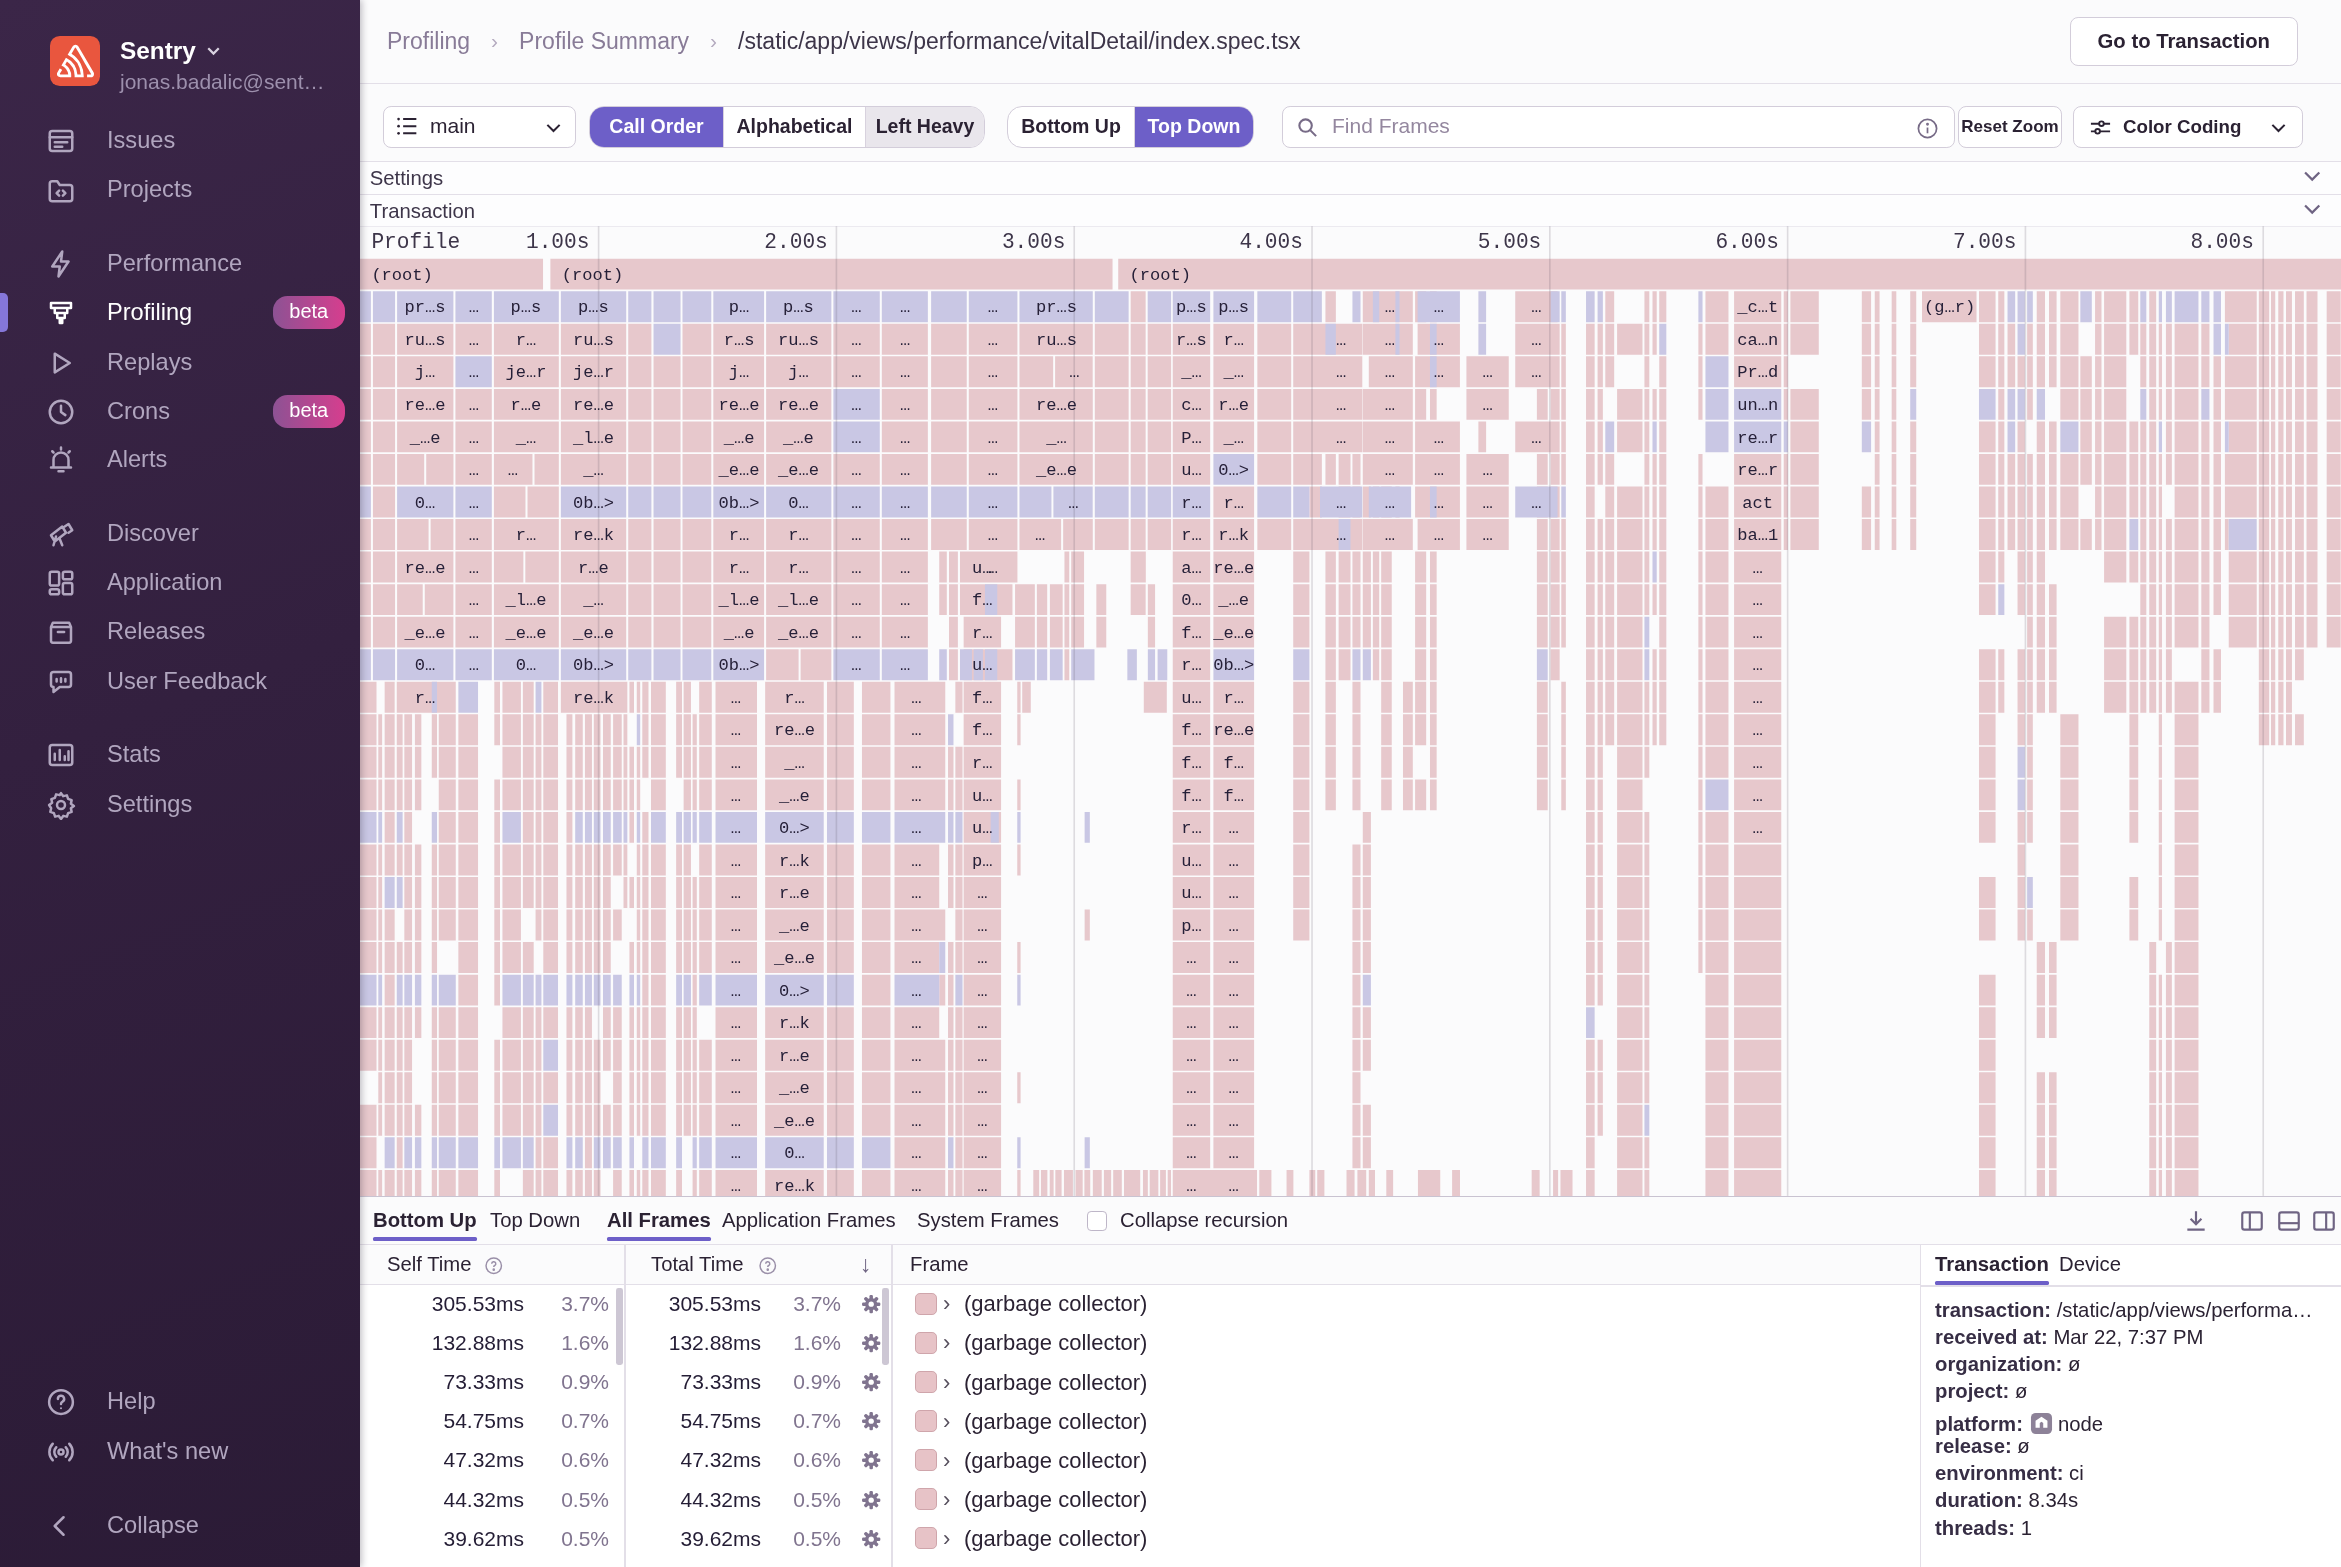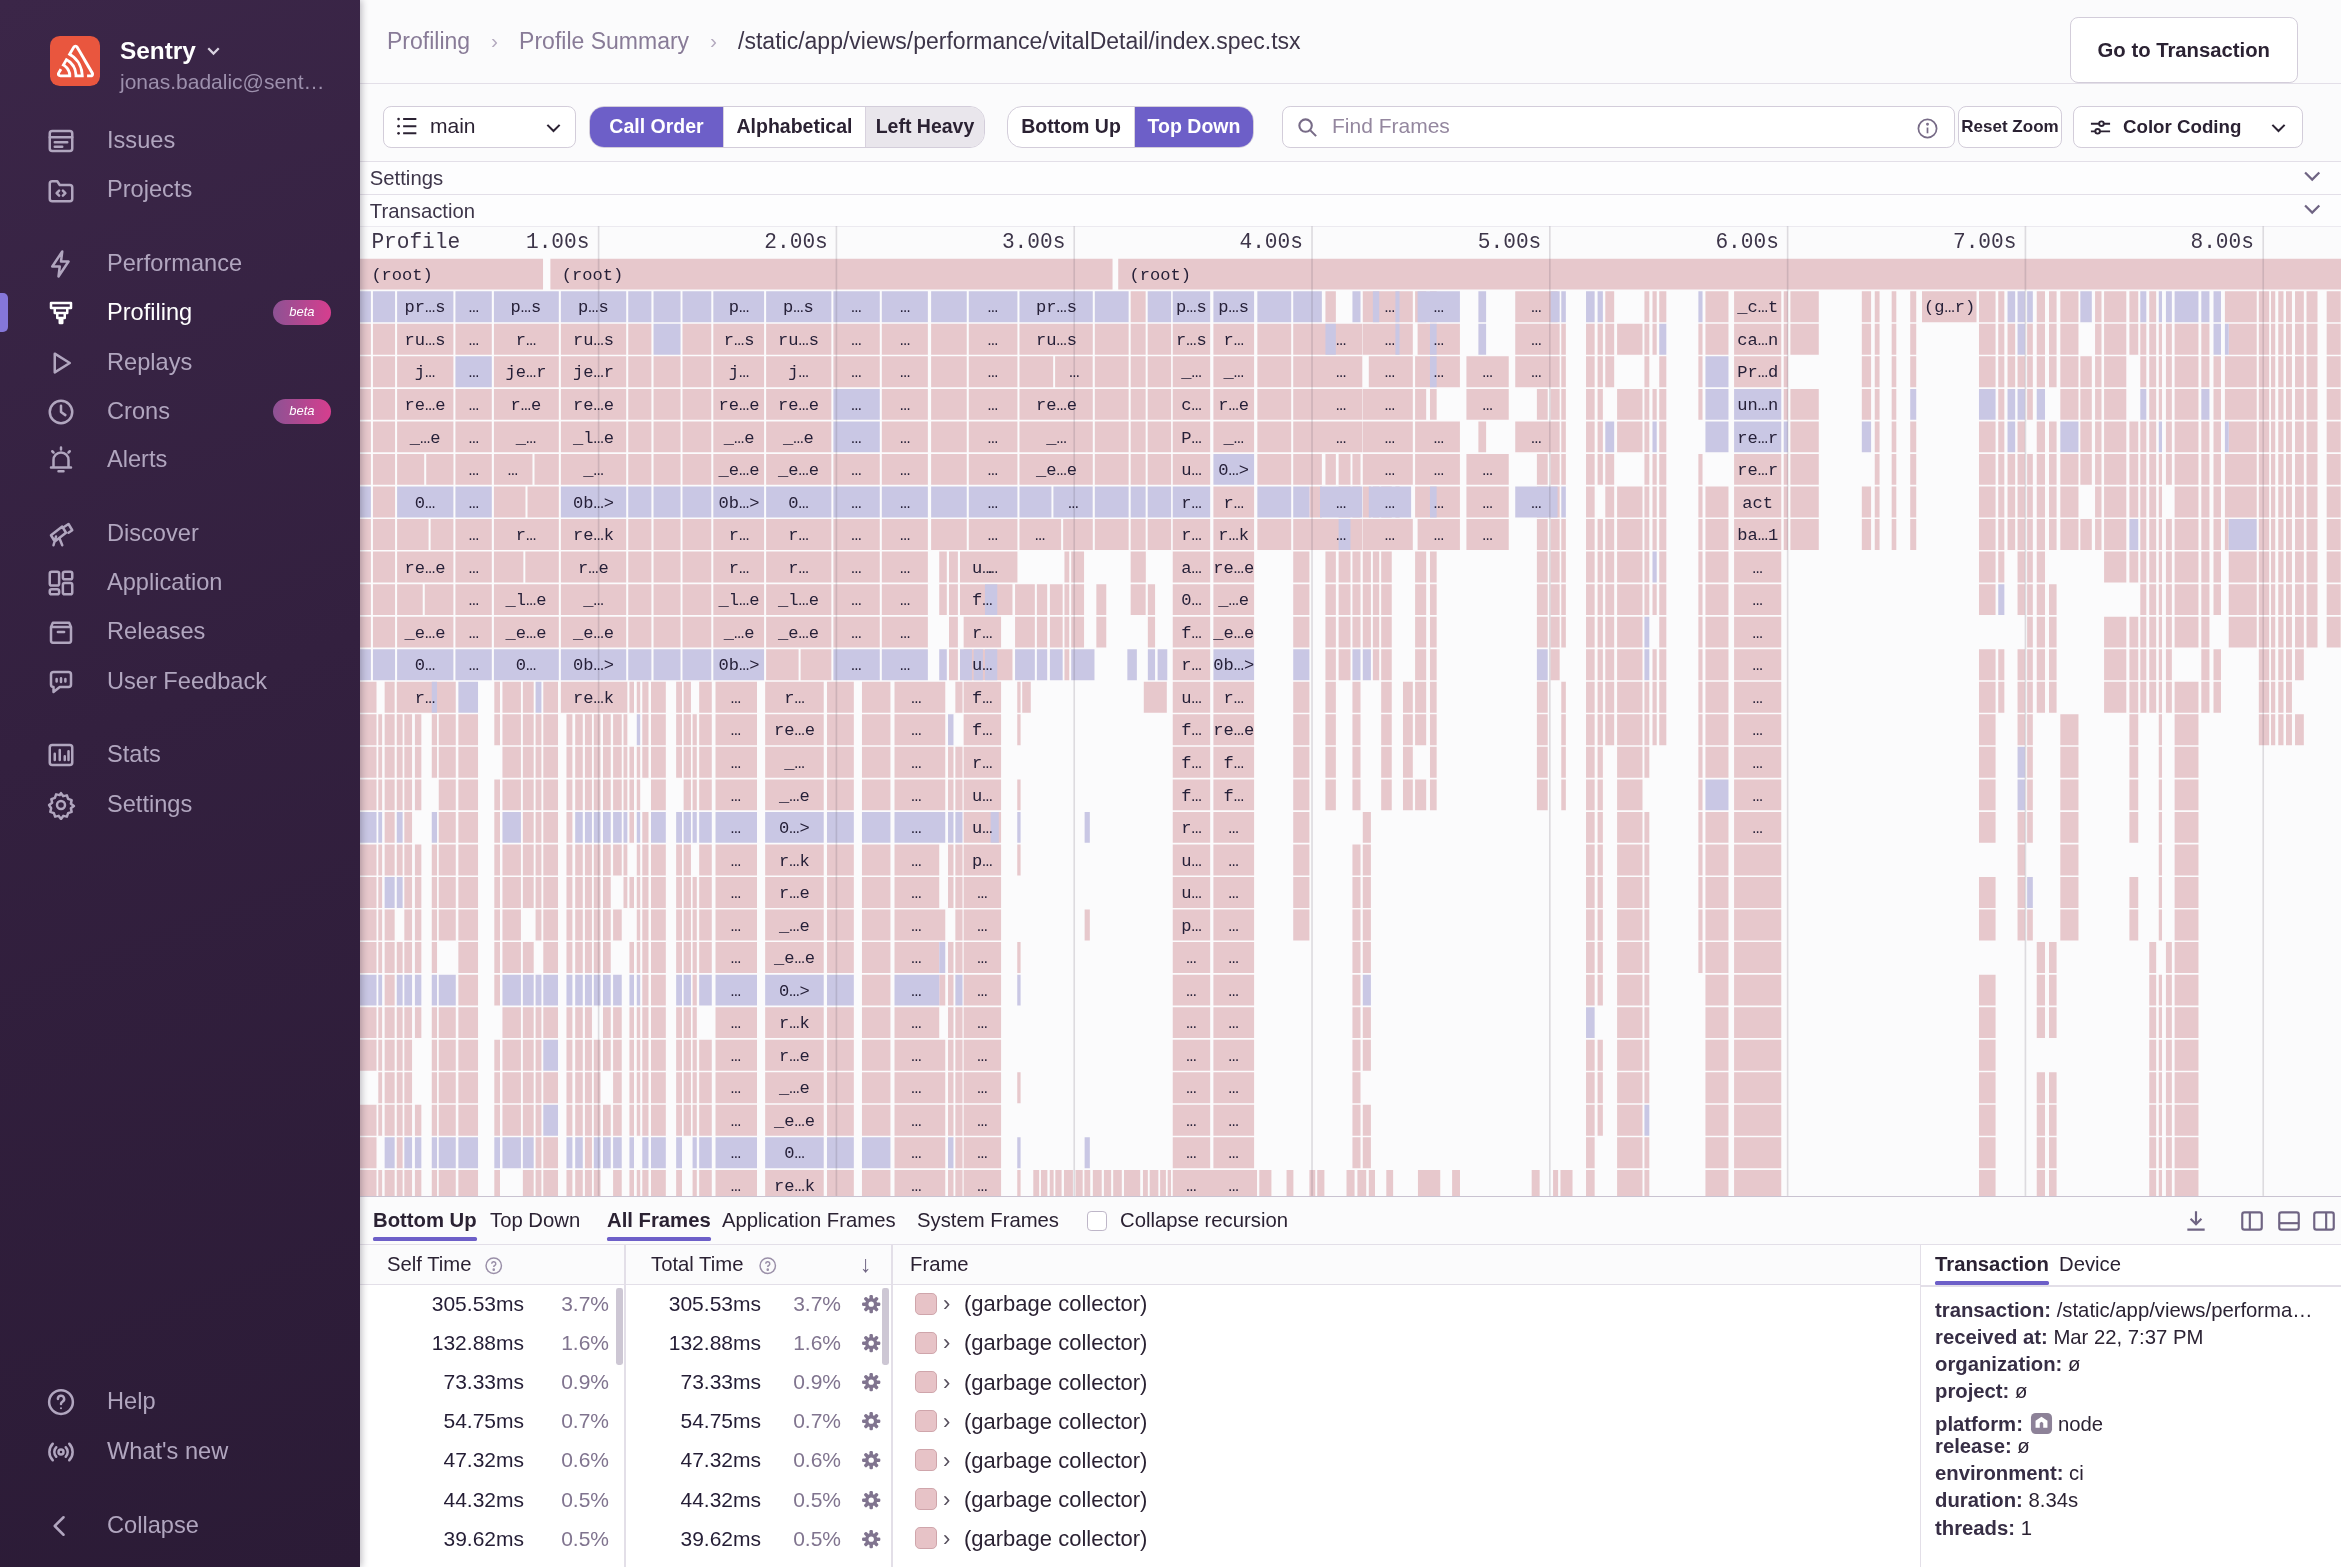--- a/index.html
+++ b/index.html
@@ -7,32 +7,32 @@
 
 
 .sidebar { position:absolute; left:0; top:0; width:360px; height:1567px;
   background:linear-gradient(160deg,#3b2648 0%,#33203f 45%,#2b1b36 100%); z-index:5; box-shadow:2.4px 0 6.5px rgba(20,10,30,0.25); }
 .logo { position:absolute; left:50px; top:36px; width:50px; height:50px; border-radius:9.8px; background:#e9563e; }
 .brand { position:absolute; left:120px; top:37px; color:#fff; font-size:24.4px; font-weight:bold; }
 .email { position:absolute; left:120px; top:70px; color:#9d90ad; font-size:21px; }
 .nav-item { position:absolute; left:46px; height:49px; display:flex; align-items:center; color:#b1a6bf; font-size:23.6px; }
 .nav-item svg { width:30px; height:30px; margin-right:31px; flex:none; }
 .nav-item.active { color:#fff; }
-.beta { position:absolute; left:227px; display:inline-block; padding:4.1px 16.3px 5.7px; border-radius:14.6px; font-size:13px; color:#fff;
-  background:linear-gradient(90deg,#8d5294,#d63e8e);font-style:italic; }
+.beta { position:absolute; left:227px; display:inline-block; padding:4.1px 16.3px 5.7px; border-radius:14.6px; font-size:20px; color:#fff;
+  background:linear-gradient(90deg,#8d5294,#d63e8e); }
 .act-bar { position:absolute; left:0px; top:293px; width:8.1px; height:39px; border-radius:0 4.9px 4.9px 0; background:#8577d8; }
 
 
 .main { position:absolute; left:360px; top:0; width:1981px; height:1567px; background:#fbfbfc; }
 .hdr { position:absolute; left:0; top:0; width:1981px; height:84px; border-bottom:1.6px solid #e3dfe8; background:#fbfbfc; }
 .crumbs { position:absolute; left:27px; top:0; height:82px; display:flex; align-items:center; font-size:23px; color:#887b97; }
 .crumbs .sep { margin:0 21px; color:#b4aabf; font-size:21px; }
 .crumbs .cur { color:#3d3549; }
 .btn { border:1.6px solid #d3cdda; border-radius:8.1px; background:#fff; font-weight:bold; color:#2b2233; font-size:20.3px; white-space:nowrap; }
-.gtt { position:absolute; right:43px; top:17px; height:66px; line-height:46px; padding:9px 27px; }
+.gtt { position:absolute; right:43px; top:17px; height:49px; line-height:46px; padding:0 27px; }
 
 .toolbar { position:absolute; left:0; top:84px; width:1981px; height:77px; background:#fbfbfc; }
 .tb { position:absolute; top:22px; height:42px; }
 .sel-main { left:23px; width:193px; border:1.6px solid #d3cdda; border-radius:8.1px; background:#fff; }
 .segs { display:flex; border:1.6px solid #d3cdda; border-radius:15px; background:#fff; overflow:hidden; height:42px; }
 .seg { text-align:center; line-height:39px; font-size:19.5px; font-weight:bold; color:#2b2233; border-right:1.6px solid #d8d2de; }
 .seg:last-child { border-right:none; }
 .seg.on { background:#6d5fc8; color:#fff; }
 .seg.gray { background:#e9e6ec; }
 .sg1 { left:229px; }

